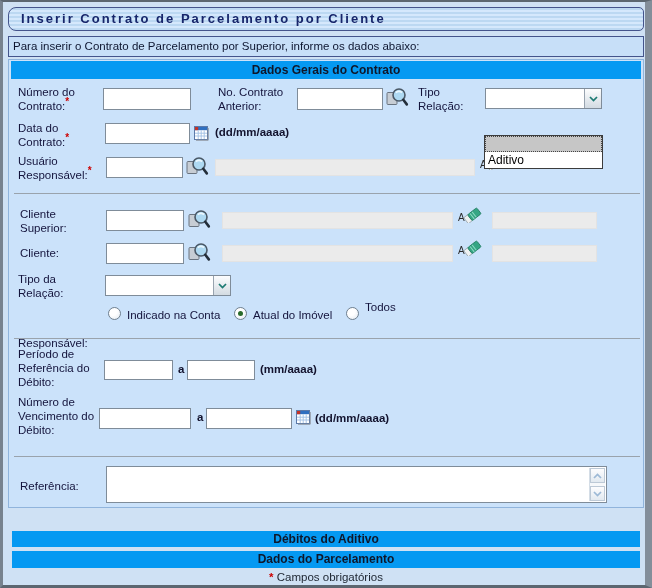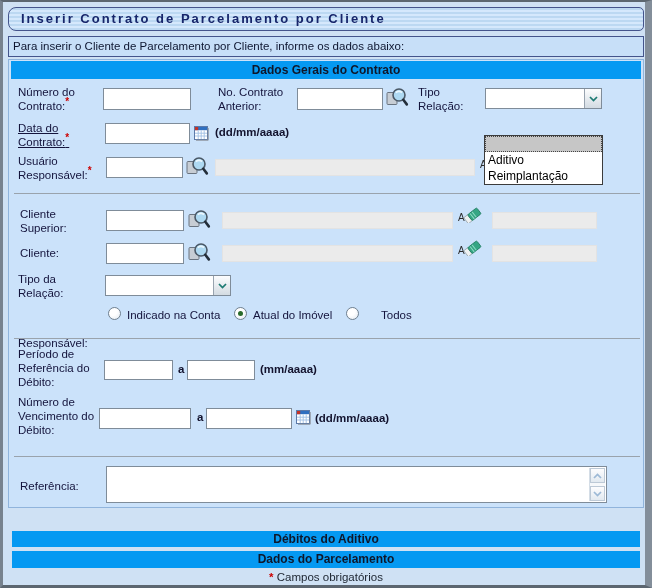--- a/index.html
+++ b/index.html
@@ -104,21 +104,21 @@
 </style>
 </head>
 <body>
 
 <div class="edge"></div>
 
 <div class="titlebar">
   <div class="t">Inserir Contrato de Parcelamento por Cliente</div>
 </div>
 
-<div class="intro">Para inserir o Cliente de Parcelamento por Cliente, informe os dados abaixo:</div>
+<div class="intro">Para inserir o Contrato de Parcelamento por Superior, informe os dados abaixo:</div>
 
 <div class="mainbox">
 
   <div class="secbar hdr-general">Dados Gerais do Contrato</div>
 
   <div class="lbl" style="left:9px; top:25px; width:84px;"><span>Número do Contrato:</span><sup class="req">*</sup></div>
   <input class="inp" style="left: 94px; top: 28px; width: 88px; height: 22px;">
 
   <div class="lbl" style="left:209px; top:25px; width:82px;">No. Contrato Anterior:</div>
   <input class="inp" style="left: 288px; top: 28px; width: 86px; height: 22px;">
@@ -137,24 +137,23 @@
     <span class="selbtn">
       <svg width="9" height="6" viewBox="0 0 9 6">
           <path d="M1 1 L4.5 4.6 L8 1" stroke="#1c7a72" stroke-width="1.7" fill="none"></path>
         </svg>
     </span>
   </div>
 
   <div class="ddlist">
     <div class="ddopt hl"></div>
     <div class="ddopt">Aditivo</div>
-    <div class="ddopt">Reimplantação</div>
   </div>
 
-  <div class="lbl" style="left:9px; top:61px; width:84px;text-decoration:underline;"><span>Data do Contrato:</span><sup class="req">*</sup></div>
+  <div class="lbl" style="left:9px; top:61px; width:84px;"><span>Data do Contrato:</span><sup class="req">*</sup></div>
   <input class="inp" style="left: 96px; top: 63px; width: 85px; height: 21px;">
   <span class="icon-cal" style="left:185px; top:66px;">
     <svg width="15" height="15" viewBox="0 0 15 15">
       <rect x="0.5" y="0.5" width="13" height="13" fill="#fff" stroke="#5b79a8"></rect>
       <rect x="1" y="1" width="12" height="3.2" fill="#2f6fc0"></rect>
       <rect x="1" y="1" width="3.2" height="3.2" fill="#c23328"></rect>
       <path d="M1 7.2 H13 M1 10 H13 M4.2 4.4 V13 M7.2 4.4 V13 M10.2 4.4 V13" stroke="#9fc0e4" stroke-width="0.9" fill="none"></path>
       <path d="M14.2 2 V14.2 H2" stroke="#8a9099" stroke-width="1" fill="none"></path>
     </svg>
   </span>
@@ -242,21 +241,21 @@
         </svg>
     </span>
   </div>
 
   <div class="lbl" style="left:9px; top:247px;margin-top:29px;">Responsável:</div>
   <span class="radio" style="left:99px; top:247px; position:absolute;"></span>
   <div class="lbl" style="left:118px; top:248px;">Indicado na Conta</div>
   <span class="radio checked" style="left:225px; top:247px; position:absolute;"></span>
   <div class="lbl" style="left:244px; top:248px;">Atual do Imóvel</div>
   <span class="radio" style="left:337px; top:247px; position:absolute;"></span>
-  <div class="lbl" style="left:356px; top:248px;margin-left:16px;">Todos</div>
+  <div class="lbl" style="left:356px; top:240px;">Todos</div>
 
   <div class="sep" style="top:278px;"></div>
 
   <div class="lbl" style="left:9px; top:287px; width:86px;">Período de Referência do Débito:</div>
   <input class="inp" style="left: 95px; top: 300px; width: 69px; height: 20px;">
   <span class="hint" style="position:absolute; left:169px; top:303px;">a</span>
   <input class="inp" style="left: 178px; top: 300px; width: 68px; height: 20px;">
   <span class="hint" style="position:absolute; left:251px; top:303px;">(mm/aaaa)</span>
 
   <div class="lbl" style="left:9px; top:335px; width:80px;">Número de Vencimento do Débito:</div>

